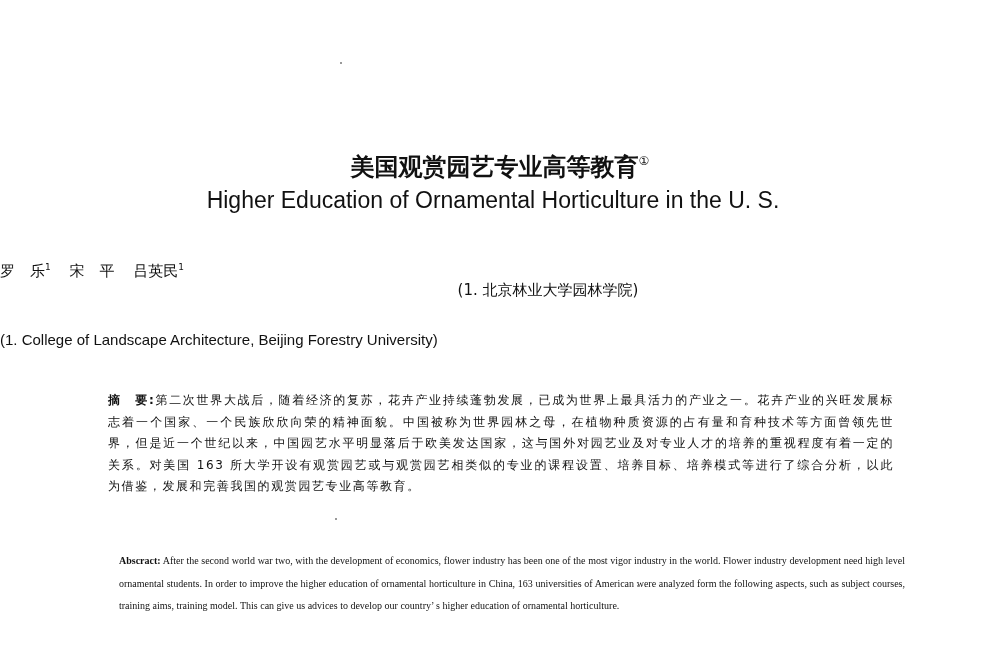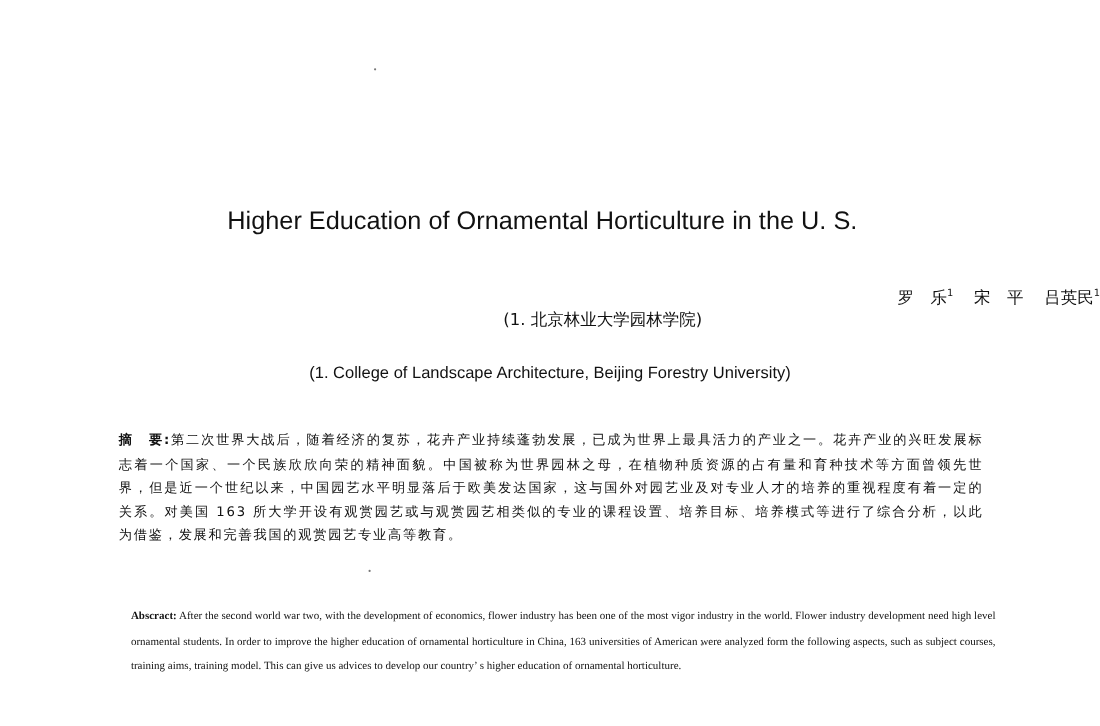--- a/index.html
+++ b/index.html
@@ -41,21 +41,21 @@
       left: 0; width: 986px;
       text-align: center;
       font-family: "Liberation Sans", sans-serif;
       font-size: 23px;
       line-height: 32px;
     }
     .authors-cn {
       position: absolute;
       top: 256px;
       left: 0; width: 1000px;
-      text-align: right;
+      text-align: left;
       font-family: "DejaVu Sans", sans-serif;
       font-size: 15px;
       line-height: 22px;
     }
     .authors-cn span.gap { display: inline-block; width: 14px; }
     .authors-cn sup, .authors-en sup { font-size: 9px; vertical-align: 6px; }
     .affil-cn {
       position: absolute;
       top: 279px;
       left: 0; width: 1000px;
@@ -72,21 +72,21 @@
       text-align: center;
       font-family: "Liberation Sans", sans-serif;
       font-size: 15px;
       line-height: 22px;
     }
     .authors-en span.gap { display: inline-block; width: 18px; }
     .affil-en {
       position: absolute;
       top: 329px;
       left: 0; width: 1000px;
-      text-align: center;
+      text-align: left;
       font-family: "Liberation Sans", sans-serif;
       font-size: 15px;
       line-height: 22px;
     }
     .abstract-cn {
       position: absolute;
       top: 390px;
       left: 108px;
       width: 786px;
       font-family: "DejaVu Sans", sans-serif;
@@ -128,20 +128,23 @@
       width: 2px; height: 2px;
       background: #777;
       border-radius: 1px;
     }
   </style>
 </head>
 <body>
 
 <div class="page">
 
+  <div class="title-cn">
+    <span>美国观赏园艺专业高等教育</span><sup>①</sup>
+  </div>
 
   <div class="title-en">Higher Education of Ornamental Horticulture in the U. S.</div>
 
   <div class="authors-cn">
     <span>罗　乐</span><sup>1</sup><span class="gap"></span>
     <span>宋　平</span><span class="gap"></span>
     <span>吕英民</span><sup>1</sup>
   </div>
 
   <div class="affil-cn">(1. 北京林业大学园林学院)</div>

